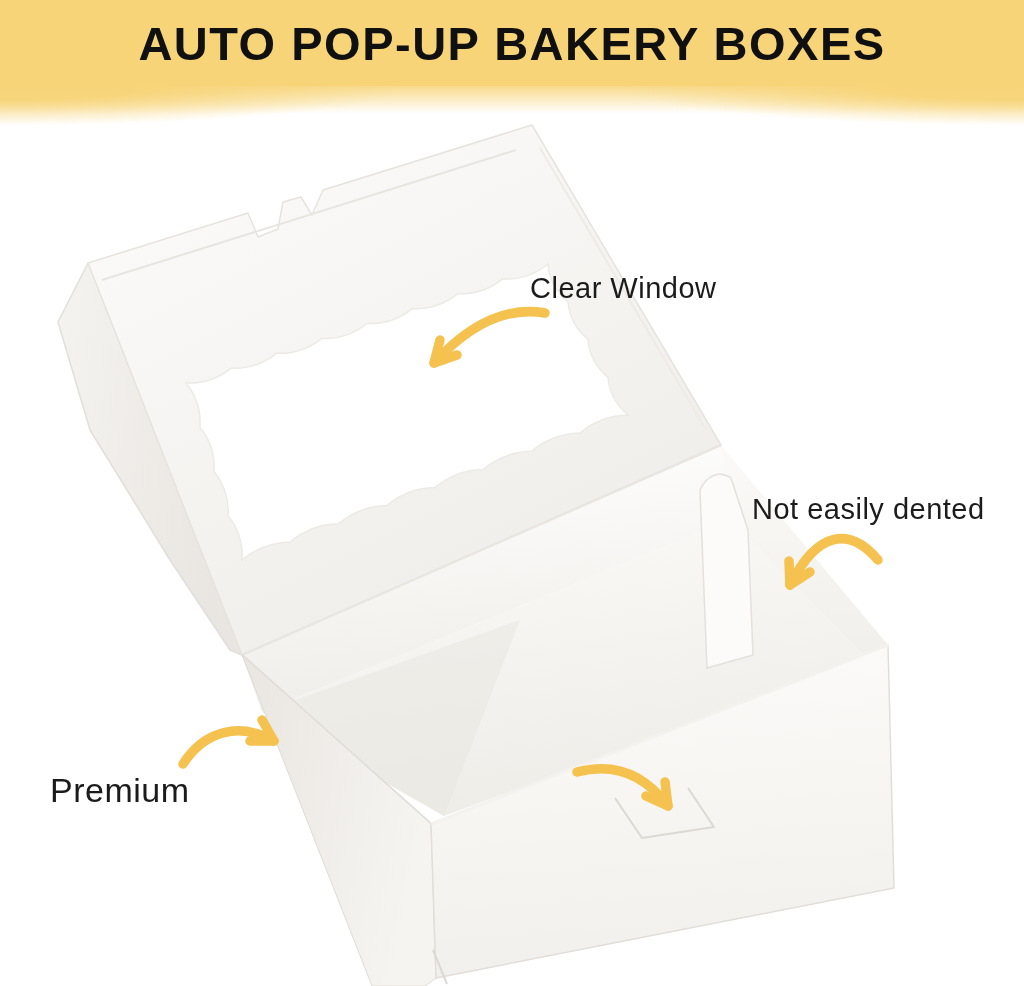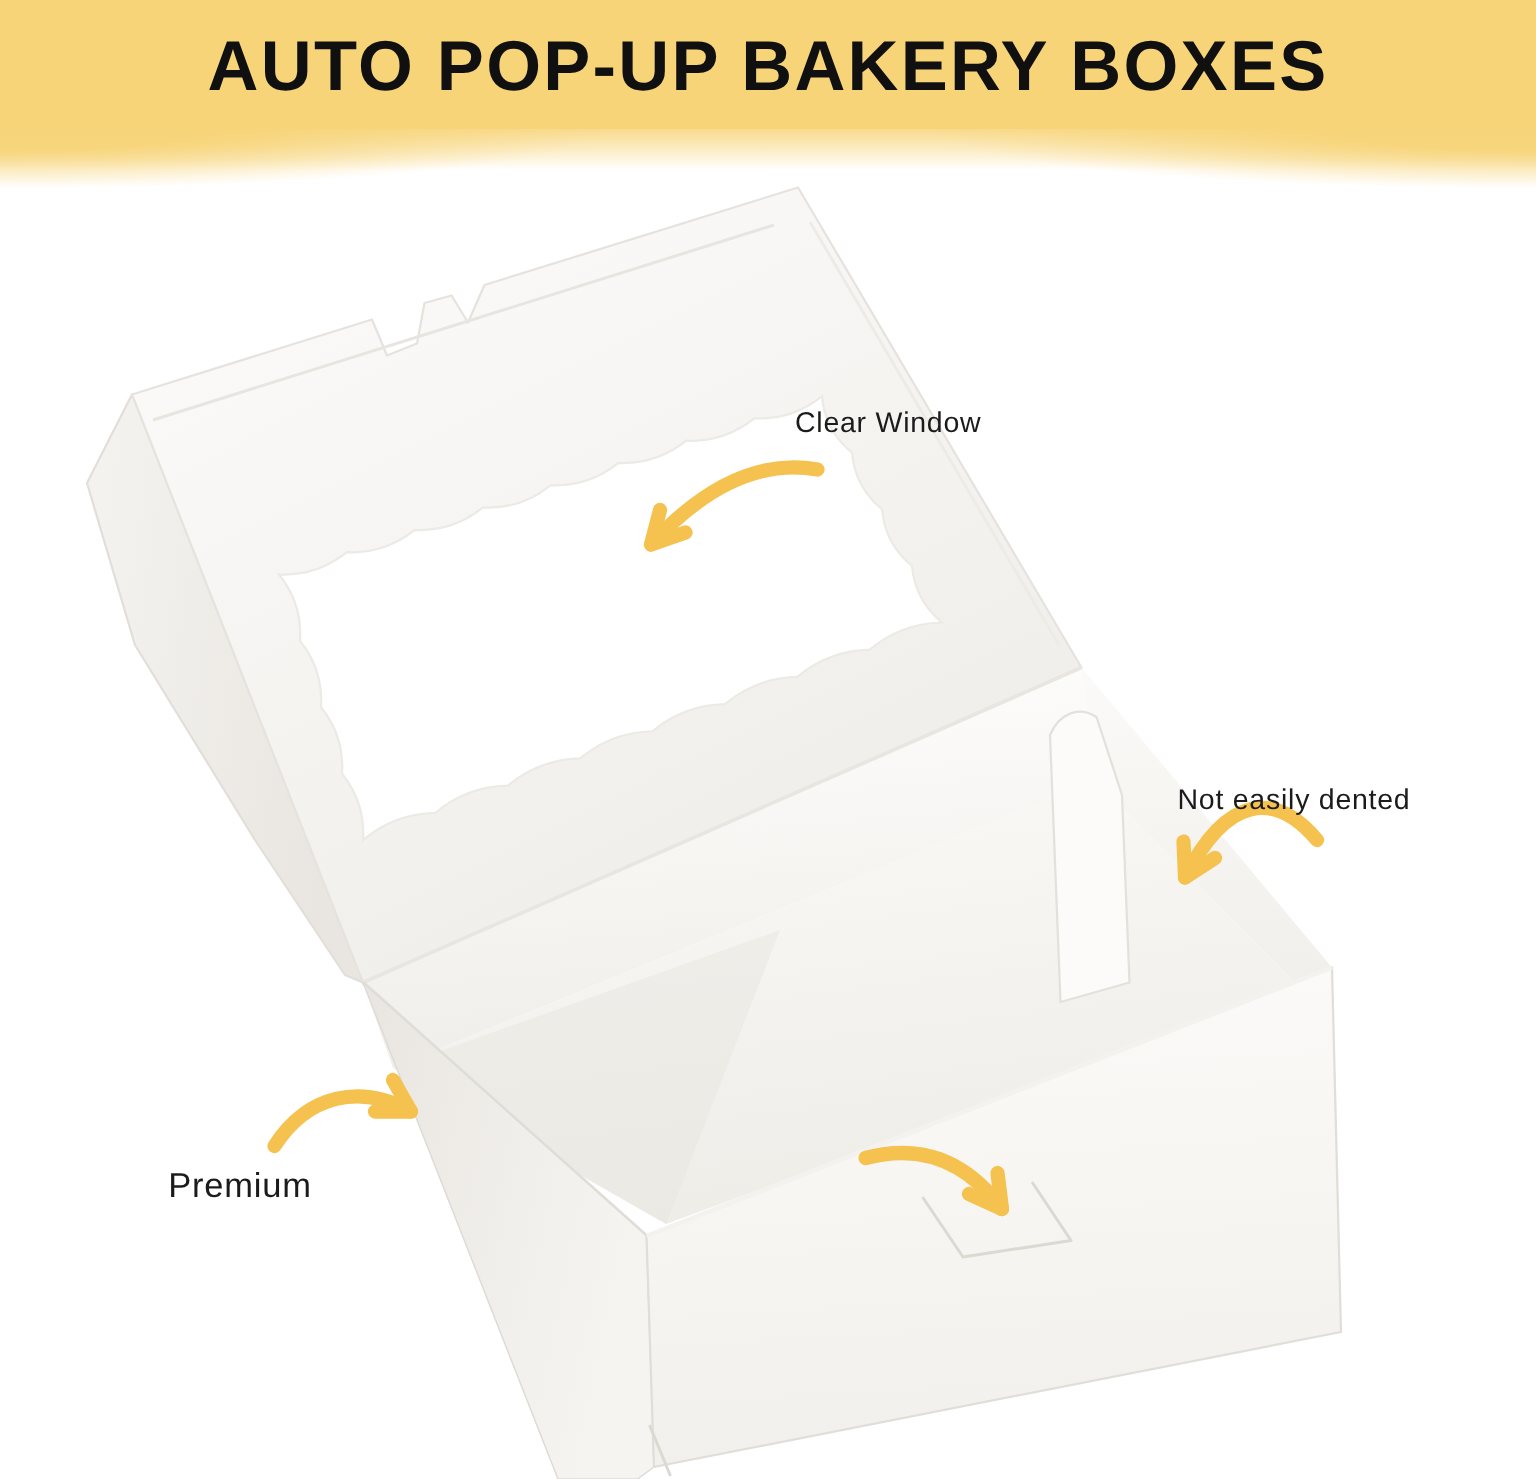--- a/index.html
+++ b/index.html
@@ -22,23 +22,23 @@
   .banner-fade{
     position:absolute;left:0;top:86px;width:1024px;height:46px;z-index:4;
     background:
       radial-gradient(ellipse 55% 120% at 0% 0%, rgba(247,212,120,.95) 25%, rgba(247,212,120,0) 72%),
       radial-gradient(ellipse 55% 120% at 100% 0%, rgba(247,212,120,.95) 25%, rgba(247,212,120,0) 72%),
       linear-gradient(rgba(247,212,120,.85), rgba(247,212,120,0) 60%);
   }
   .box-svg{position:absolute;left:0;top:0;z-index:1;}
   .callout{
     position:absolute;z-index:6;color:var(--label-fg,#1B1B1B);
-    font-size:19px;letter-spacing:.5px;white-space:nowrap;
+    font-size:29px;letter-spacing:.5px;white-space:nowrap;
   }
-  .callout.two-line{white-space:normal;text-align:center;font-size:23px;line-height:37px;}
+  .callout.two-line{white-space:normal;font-size:34px;line-height:37px;}
 </style>
 </head>
 <body>
 
 <div class="stage">
 
   <header class="banner">
     <h1>AUTO POP-UP BAKERY BOXES</h1>
   </header>
   <div class="banner-fade"></div>
@@ -129,20 +129,20 @@
       </g>
       <g>
         <path d="M183,764 C205,730 240,722 274,741" stroke="#F5C24F"></path>
         <path d="M262,720 L274,741 L250,741" stroke="#F5C24F"></path>
       </g>
     </g>
   </svg>
 
   <div class="callout" style="left:530px;top:272px;">Clear Window</div>
 
-  <div class="callout" style="left:752px;top:523px;margin-left:33px;">Not easily dented</div>
+  <div class="callout" style="left:752px;top:493px;">Not easily dented</div>
 
 
   <div class="callout two-line" style="left:50px;top:772px;width:220px;">
     <div>Premium</div>
   </div>
 
 </div>
 
 </body></html>

